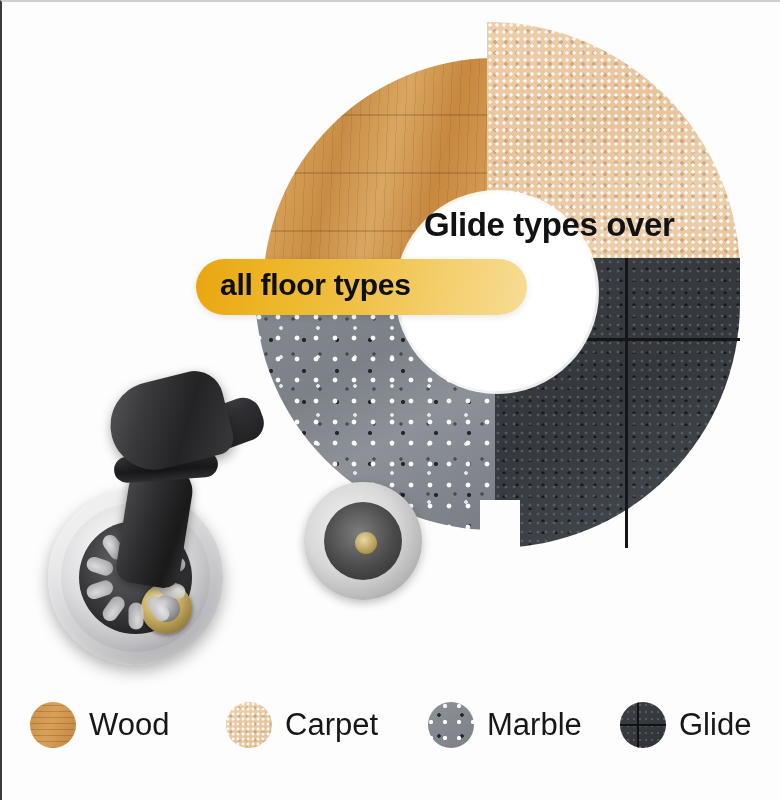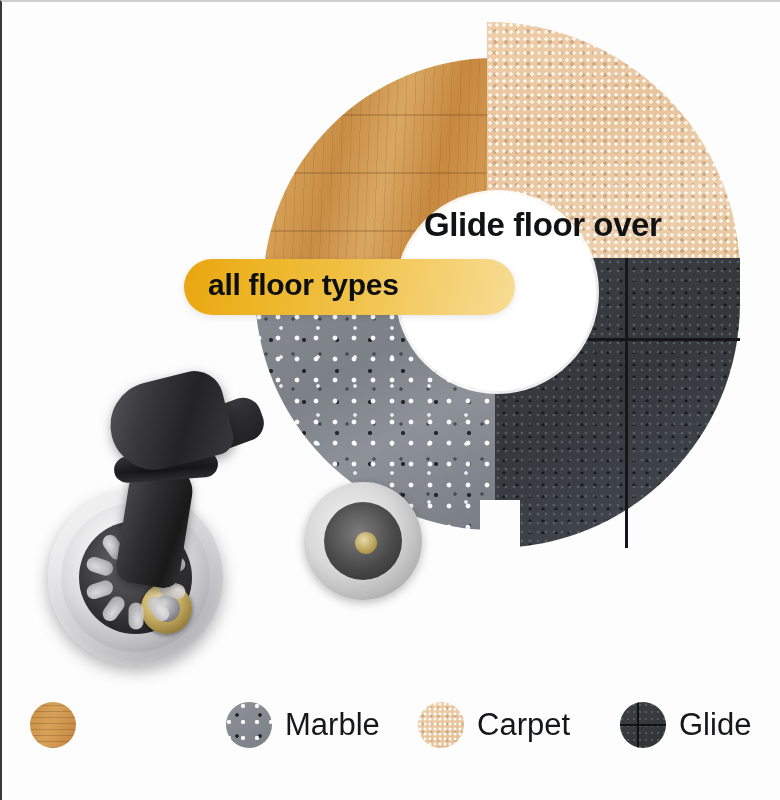--- a/index.html
+++ b/index.html
@@ -179,21 +179,21 @@
   }
 
   
   #headline{
     position:absolute;left:424px;top:206px;
     font-size:33px;font-weight:bold;color:#111214;
     letter-spacing:-.4px;white-space:nowrap;
     z-index:40;
   }
   #pill{
-    position:absolute;left:184px;top:259px;
+    position:absolute;left:196px;top:259px;
     width:331px;height:56px;border-radius:28px;
     background:linear-gradient(100deg,#e9a510 0%,#edb525 22%,#f0c044 48%,#f4cf6d 74%,#f7dc95 100%);
     box-shadow:0 2px 7px rgba(0,0,0,.10);
     z-index:41;
   }
   #pill-label{
     position:absolute;left:24px;top:9px;
     font-size:30px;font-weight:bold;color:#0d0e10;
     letter-spacing:-.3px;white-space:nowrap;
   }
@@ -288,40 +288,41 @@
           <div class="spoke-hole" style="transform: translate(-50%, -50%) rotate(288deg) translate(0px, -38px);"></div>
           <div class="spoke-hole" style="transform: translate(-50%, -50%) rotate(324deg) translate(0px, -38px);"></div>
         </div>
     </div>
     <div id="caster-fork"></div>
     <div id="caster-collar"></div>
     <div id="caster-stem-arm"></div>
     <div id="caster-stem"></div>
   </div>
 
-  <div id="headline">Glide floor over</div>
+  <div id="headline">Glide types over</div>
 
   <div id="pill">
     <div id="pill-label">all floor types</div>
   </div>
 
   <div id="legend">
 
     <div class="legend-item" id="legend-item-wood">
       <div class="swatch" id="swatch-wood"></div>
+      <span class="legend-text">Wood</span>
+    </div>
+
+    <div class="legend-item" id="legend-item-carpet">
+      <div class="swatch" id="swatch-carpet"></div>
+      <span class="legend-text">Carpet</span>
     </div>
 
     <div class="legend-item" id="legend-item-marble">
       <div class="swatch" id="swatch-marble"></div>
       <span class="legend-text">Marble</span>
-    </div>
-
-    <div class="legend-item" id="legend-item-carpet">
-      <div class="swatch" id="swatch-carpet"></div>
-      <span class="legend-text">Carpet</span>
     </div>
 
     <div class="legend-item" id="legend-item-tile">
       <div class="swatch" id="swatch-tile">
         <div id="swatch-tile-grout-v"></div>
         <div id="swatch-tile-grout-h"></div>
       </div>
       <span class="legend-text">Glide</span>
     </div>
 

